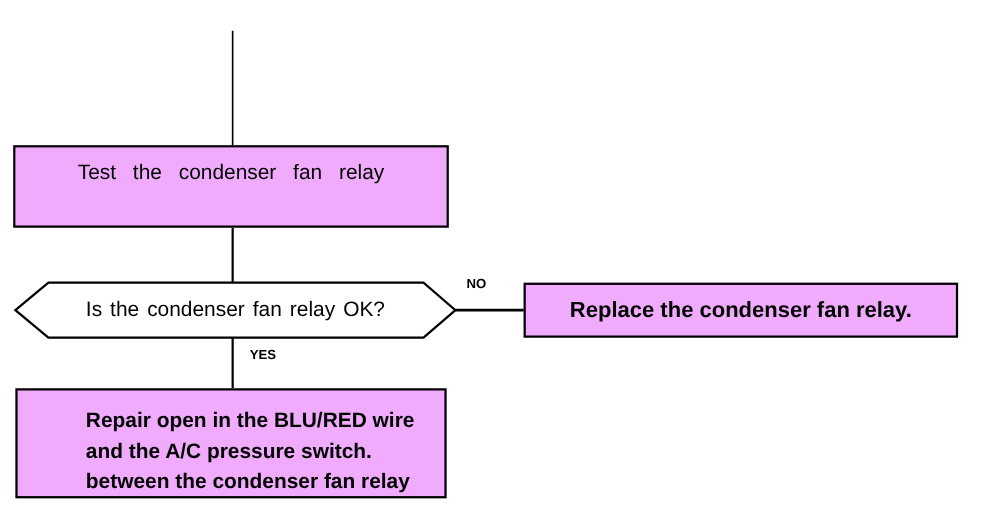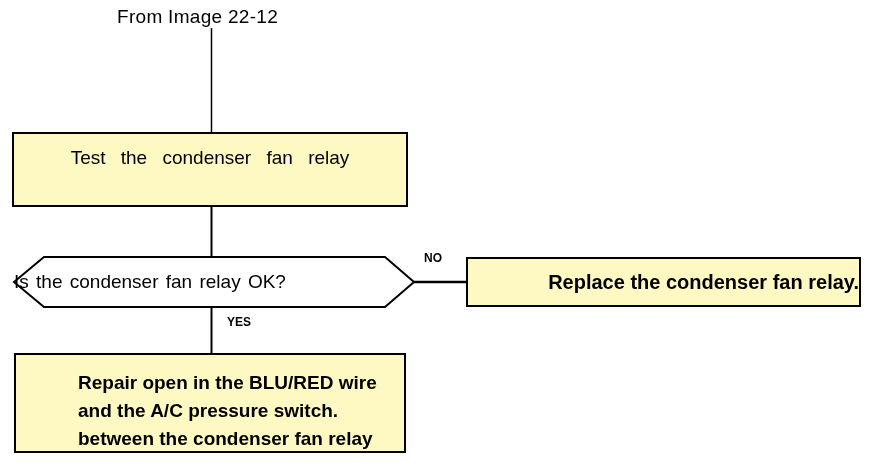--- a/index.html
+++ b/index.html
@@ -18,21 +18,21 @@
   }
   .abs { position: absolute; }
   svg.wires {
     position: absolute;
     left: 0; top: 0;
     width: 896px; height: 468px;
   }
   .node-box {
     position: absolute;
     border: 2px solid #000000;
-    background: #fef9c3;
+    background: #f0abfc;
     box-sizing: border-box;
   }
   .from-label {
     left: 117px; top: 6px;
     font-size: 19px;
     letter-spacing: 0.3px;
     white-space: nowrap;
   }
   .test-box {
     left: 12px; top: 132px;
@@ -44,37 +44,38 @@
     text-align: center;
     font-size: 19px;
     word-spacing: 10px;
     white-space: nowrap;
   }
   .decision-text {
     left: 14px; top: 257px;
     width: 400px; height: 50px;
     display: flex;
     align-items: center;
+    justify-content: center;
     font-size: 19px;
     word-spacing: 2px;
     white-space: nowrap;
   }
   .branch-label {
     font-size: 12px;
     font-weight: 700;
     white-space: nowrap;
   }
   .no-label  { left: 424px; top: 251px; }
   .yes-label { left: 227px; top: 315px; }
   .replace-box {
-    left: 466px; top: 257px;
+    left: 476px; top: 257px;
     width: 395px; height: 50px;
     display: flex;
     align-items: center;
-    justify-content: flex-end;
+    justify-content: center;
   }
   .replace-text {
     font-size: 20px;
     font-weight: 700;
     white-space: nowrap;
   }
   .repair-box {
     left: 14px; top: 353px;
     width: 392px; height: 100px;
     padding: 14px 0 0 26px;
@@ -99,21 +100,20 @@
 
     <line x1="211.5" y1="207" x2="211.5" y2="257" stroke="#000000" stroke-width="2"></line>
 
     <polygon points="14,282 44,257 385,257 414,282 385,307 44,307" fill="#ffffff" stroke="#000000" stroke-width="2"></polygon>
 
     <line x1="414" y1="282" x2="483" y2="282" stroke="#000000" stroke-width="2.5"></line>
 
     <line x1="211.5" y1="307" x2="211.5" y2="353" stroke="#000000" stroke-width="2"></line>
   </svg>
 
-  <div class="abs from-label">From Image 22-12</div>
 
   <div class="node-box test-box">
     <span class="test-text">Test the condenser fan relay</span>
   </div>
 
   <div class="abs decision-text">
     <span>Is the condenser fan relay OK?</span>
   </div>
 
   <div class="abs branch-label no-label">NO</div>

